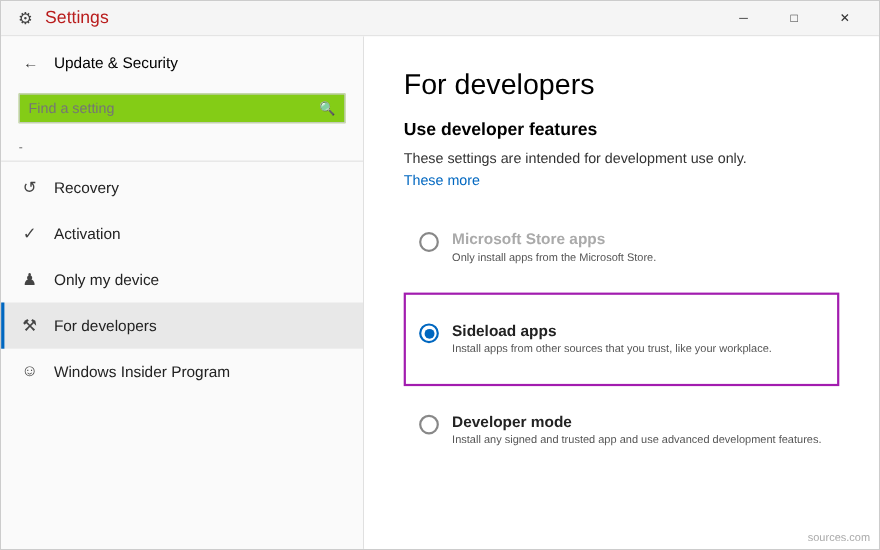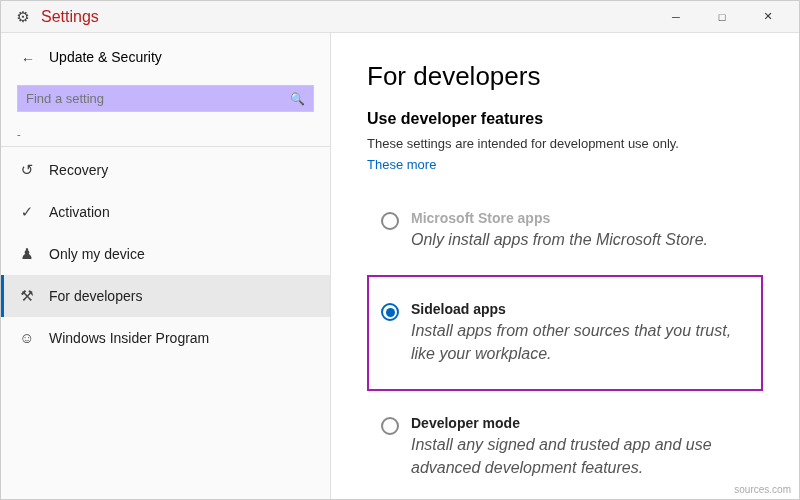--- a/index.html
+++ b/index.html
@@ -89,21 +89,21 @@
     .sidebar-title {
       font-size: 14px;
       font-weight: 400;
       color: #000;
     }
     .search-box {
       margin: 4px 16px 12px 16px;
       display: flex;
       align-items: center;
       border: 1px solid #ccc;
-      background: #c4b5fd;
+      background: #84cc16;
       padding: 5px 8px;
       gap: 0;
     }
     .search-input {
       border: none;
       outline: none;
       font-size: 13px;
       color: #333;
       background: transparent;
       flex: 1;
@@ -214,24 +214,23 @@
     }
     .option-content {}
     .option-title {
       font-size: 14px;
       font-weight: 700;
       color: #222;
       margin-bottom: 3px;
     }
     .option-title.disabled { color: #aaa; }
     .option-desc {
-      font-size: 16px;
+      font-size: 10px;
       color: #555;
       line-height: 1.4;
-      font-style: italic;
     }
     .watermark {
       position: absolute;
       bottom: 4px;
       right: 8px;
       font-size: 10px;
       color: #aaa;
     }
   </style>
 </head>

